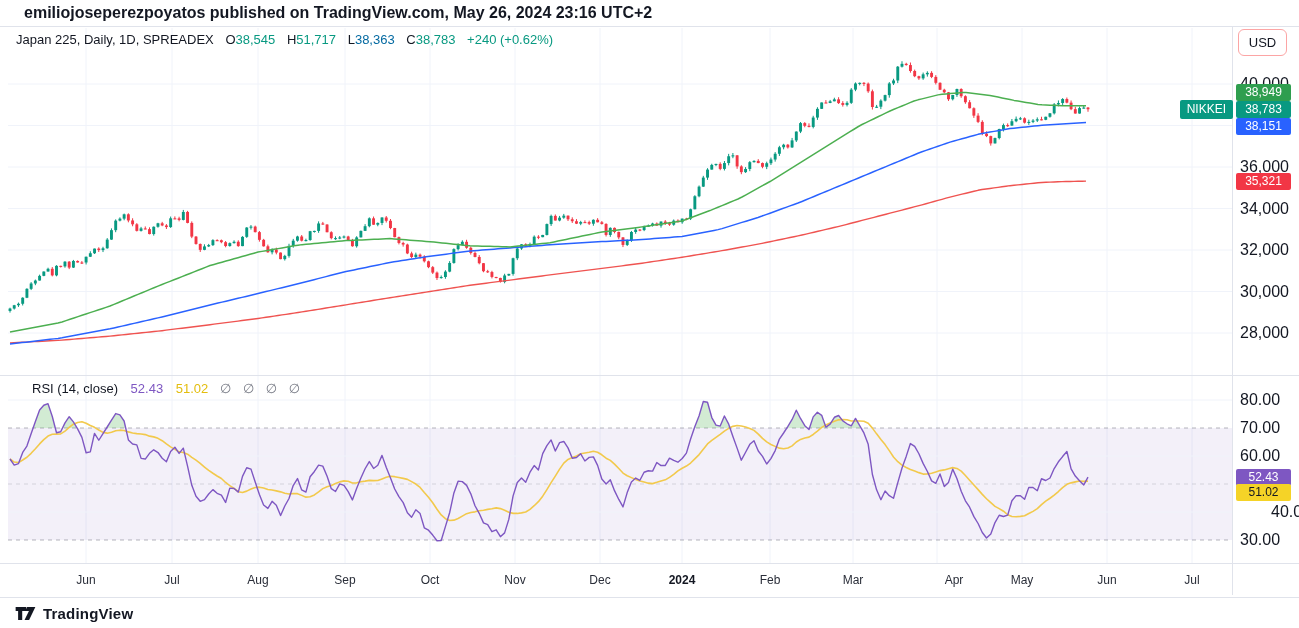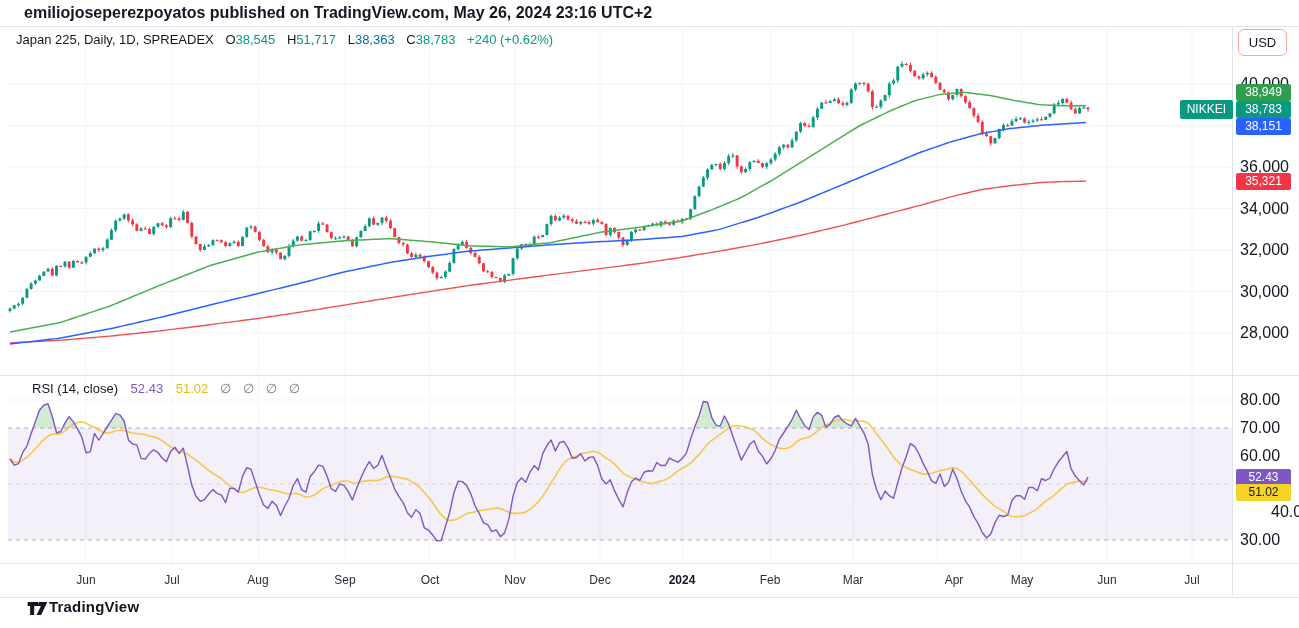--- a/index.html
+++ b/index.html
@@ -23,21 +23,21 @@
   .y-badge{position:absolute;left:1236px;width:55px;height:17px;font-size:12px;line-height:17px;
        text-align:center;border-radius:2px;color:#fff;z-index:2;}
   .x-label{position:absolute;top:573px;font-size:12px;color:#2a2e39;transform:translateX(-50%);z-index:2;}
   .x-label.bold{font-weight:700;color:#131722;}
   .usd-btn{position:absolute;top:29px;left:1238px;width:47px;height:25px;border:1px solid #fca5a5;
        border-radius:6px;background:#fff;font-size:13px;font-weight:500;color:#131722;text-align:center;
        line-height:25px;z-index:3;cursor:pointer;}
   .nikkei-badge{position:absolute;top:100px;right:66px;height:19px;line-height:19px;padding:0 7px;
        background:#089981;color:#fff;font-size:12px;border-radius:2px;z-index:3;}
   .footer{position:absolute;left:0;right:0;bottom:0;height:30px;background:#fff;z-index:4;
-       display:flex;padding-left:14px;gap:0;margin-left:12px;}
+       display:flex;align-items:center;padding-left:14px;gap:6px;}
   .brand{font-size:15px;font-weight:700;color:#131722;letter-spacing:.2px;}
 </style>
 </head>
 <body>
 
 <div id="app">
   <div class="publish-bar">
     <span>emiliojoseperezpoyatos published on TradingView.com, May 26, 2024 23:16 UTC+2</span>
   </div>
 

